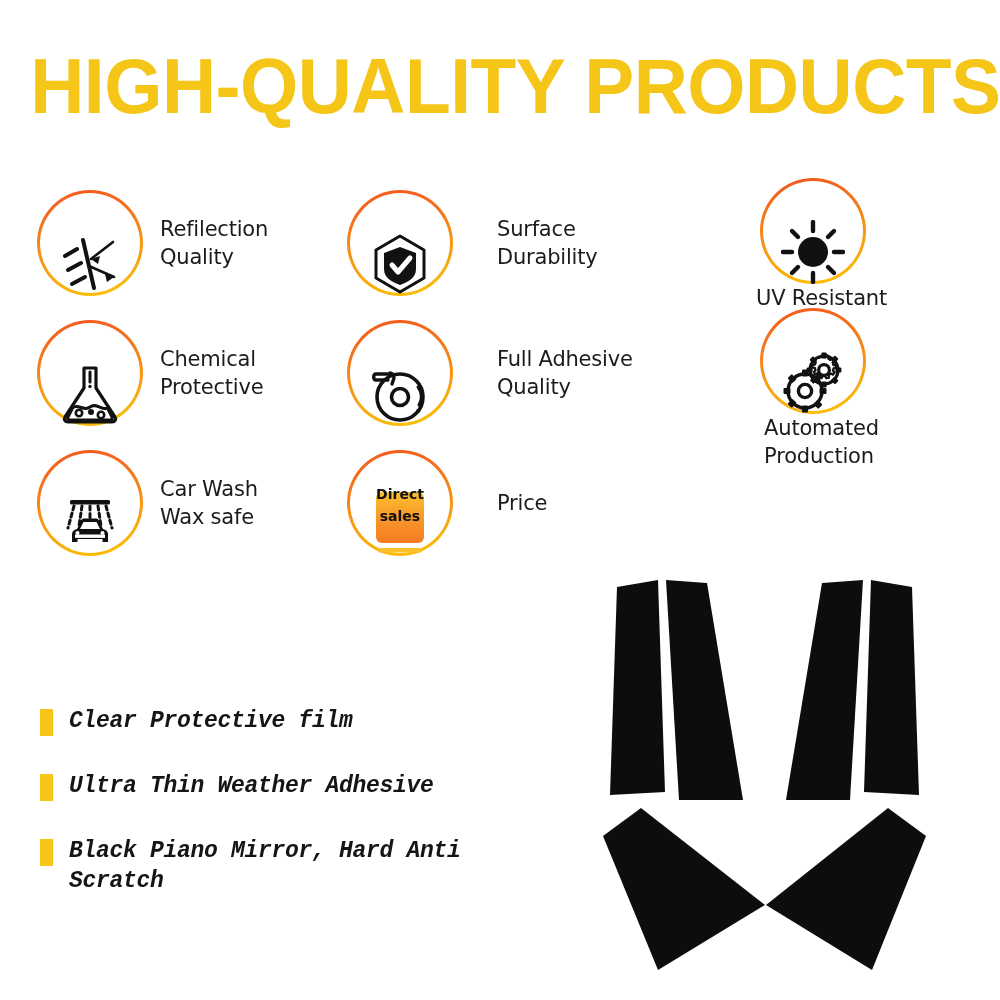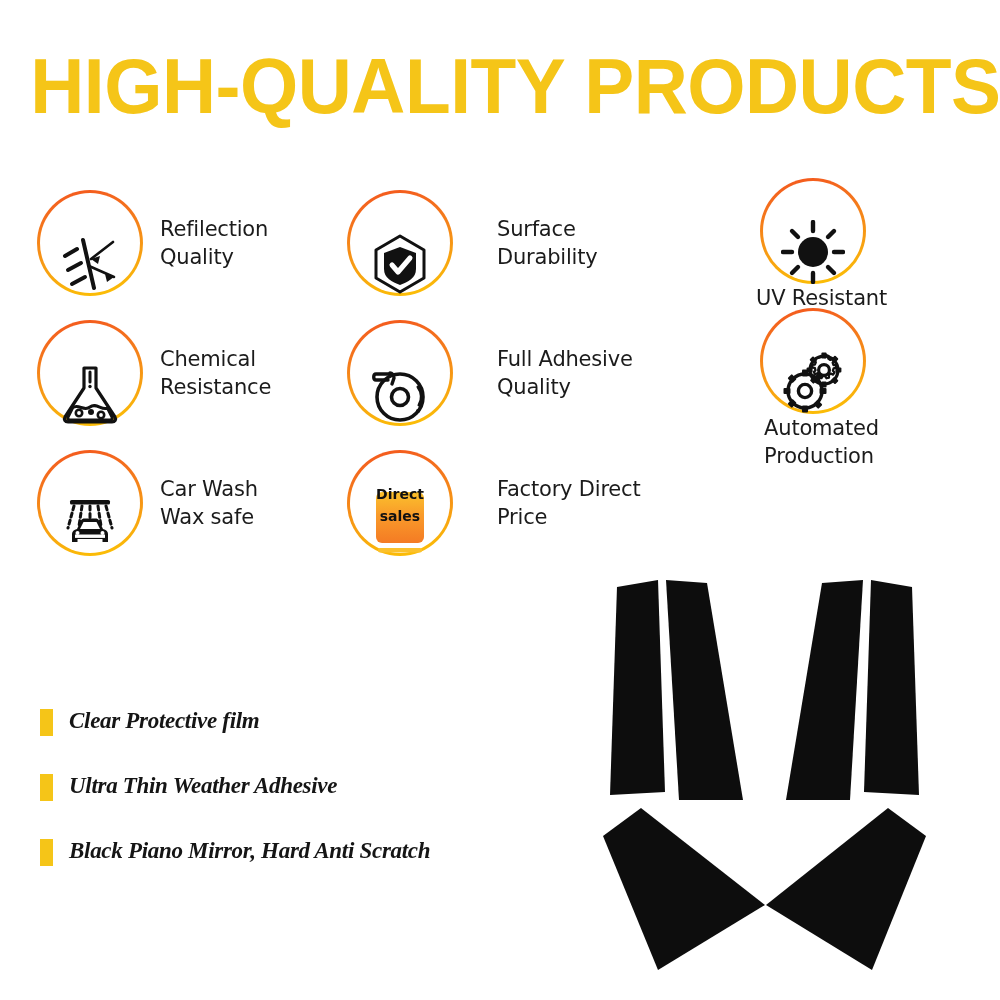--- a/index.html
+++ b/index.html
@@ -110,21 +110,21 @@
     margin-bottom:35px;
   }
   .bullet-mark {
     flex:0 0 auto;
     width:13px; height:27px;
     background:#F5C518;
     margin-top:3px;
     margin-right:16px;
   }
   .bullet-text {
-    font-family:Liberation Serif, serif;
+    font-family:Liberation Mono, monospace;
     font-weight:bold;
     font-style:italic;
     font-size:23px;
     line-height:30px;
     color:#151515;
     letter-spacing:-0.3px;
     max-width:430px;
   }
 
   
@@ -217,21 +217,21 @@
             <path d="M14.5 46 C20 41 26 50 32 45 C38 40 44 49 49.5 46 L54 55 C55 57 54 58 52 58 H12 C10 58 9 57 10 55 Z" fill="none" stroke="#111" stroke-width="3"></path>
             <circle cx="21" cy="51" r="3.2" fill="none" stroke="#111" stroke-width="2.6"></circle>
             <circle cx="33" cy="50" r="3" fill="#111"></circle>
             <circle cx="43" cy="53" r="3.2" fill="none" stroke="#111" stroke-width="2.6"></circle>
             <line x1="32" y1="10" x2="32" y2="20" stroke="#111" stroke-width="3" stroke-linecap="round"></line>
             <circle cx="32" cy="24.5" r="1.7" fill="#111"></circle>
           </svg>
         </div>
         <div class="feat-label">
           <span>Chemical</span>
-          <span>Resistance</span>
+          <span>Protective</span>
         </div>
       </div>
 
       <div class="feat col2">
         <div class="ring">
           <svg class="glyph" viewBox="0 0 64 64">
             <path d="M22 12 H8 C5 12 5 18 8 18 H20" fill="none" stroke="#111" stroke-width="3.4" stroke-linecap="round" stroke-linejoin="round"></path>
             <path d="M22 11 C24 11 26 13 26 16 L24 22" fill="none" stroke="#111" stroke-width="3.4" stroke-linecap="round"></path>
             <circle cx="32" cy="35" r="23" fill="none" stroke="#111" stroke-width="3.6"></circle>
             <circle cx="32" cy="35" r="8.5" fill="none" stroke="#111" stroke-width="3.6"></circle>
@@ -321,21 +321,20 @@
                 <stop offset="100%" stop-color="#F47B24"></stop>
               </linearGradient>
             </defs>
             <rect x="6" y="8" width="48" height="51" rx="6" fill="url(#dsGrad)"></rect>
             <rect x="8" y="64" width="44" height="4.5" rx="2" fill="#FBC12C"></rect>
             <text x="30" y="15" text-anchor="middle" font-family="DejaVu Sans, sans-serif" font-size="14" font-weight="bold" fill="#111">Direct</text>
             <text x="30" y="37" text-anchor="middle" font-family="DejaVu Sans, sans-serif" font-size="14" font-weight="bold" fill="#111">sales</text>
           </svg>
         </div>
         <div class="feat-label">
-          <span>Factory Direct</span>
           <span>Price</span>
         </div>
       </div>
 
       <div class="feat col3"></div>
 
     </div>
   </div>
 
   <div class="bullets">

